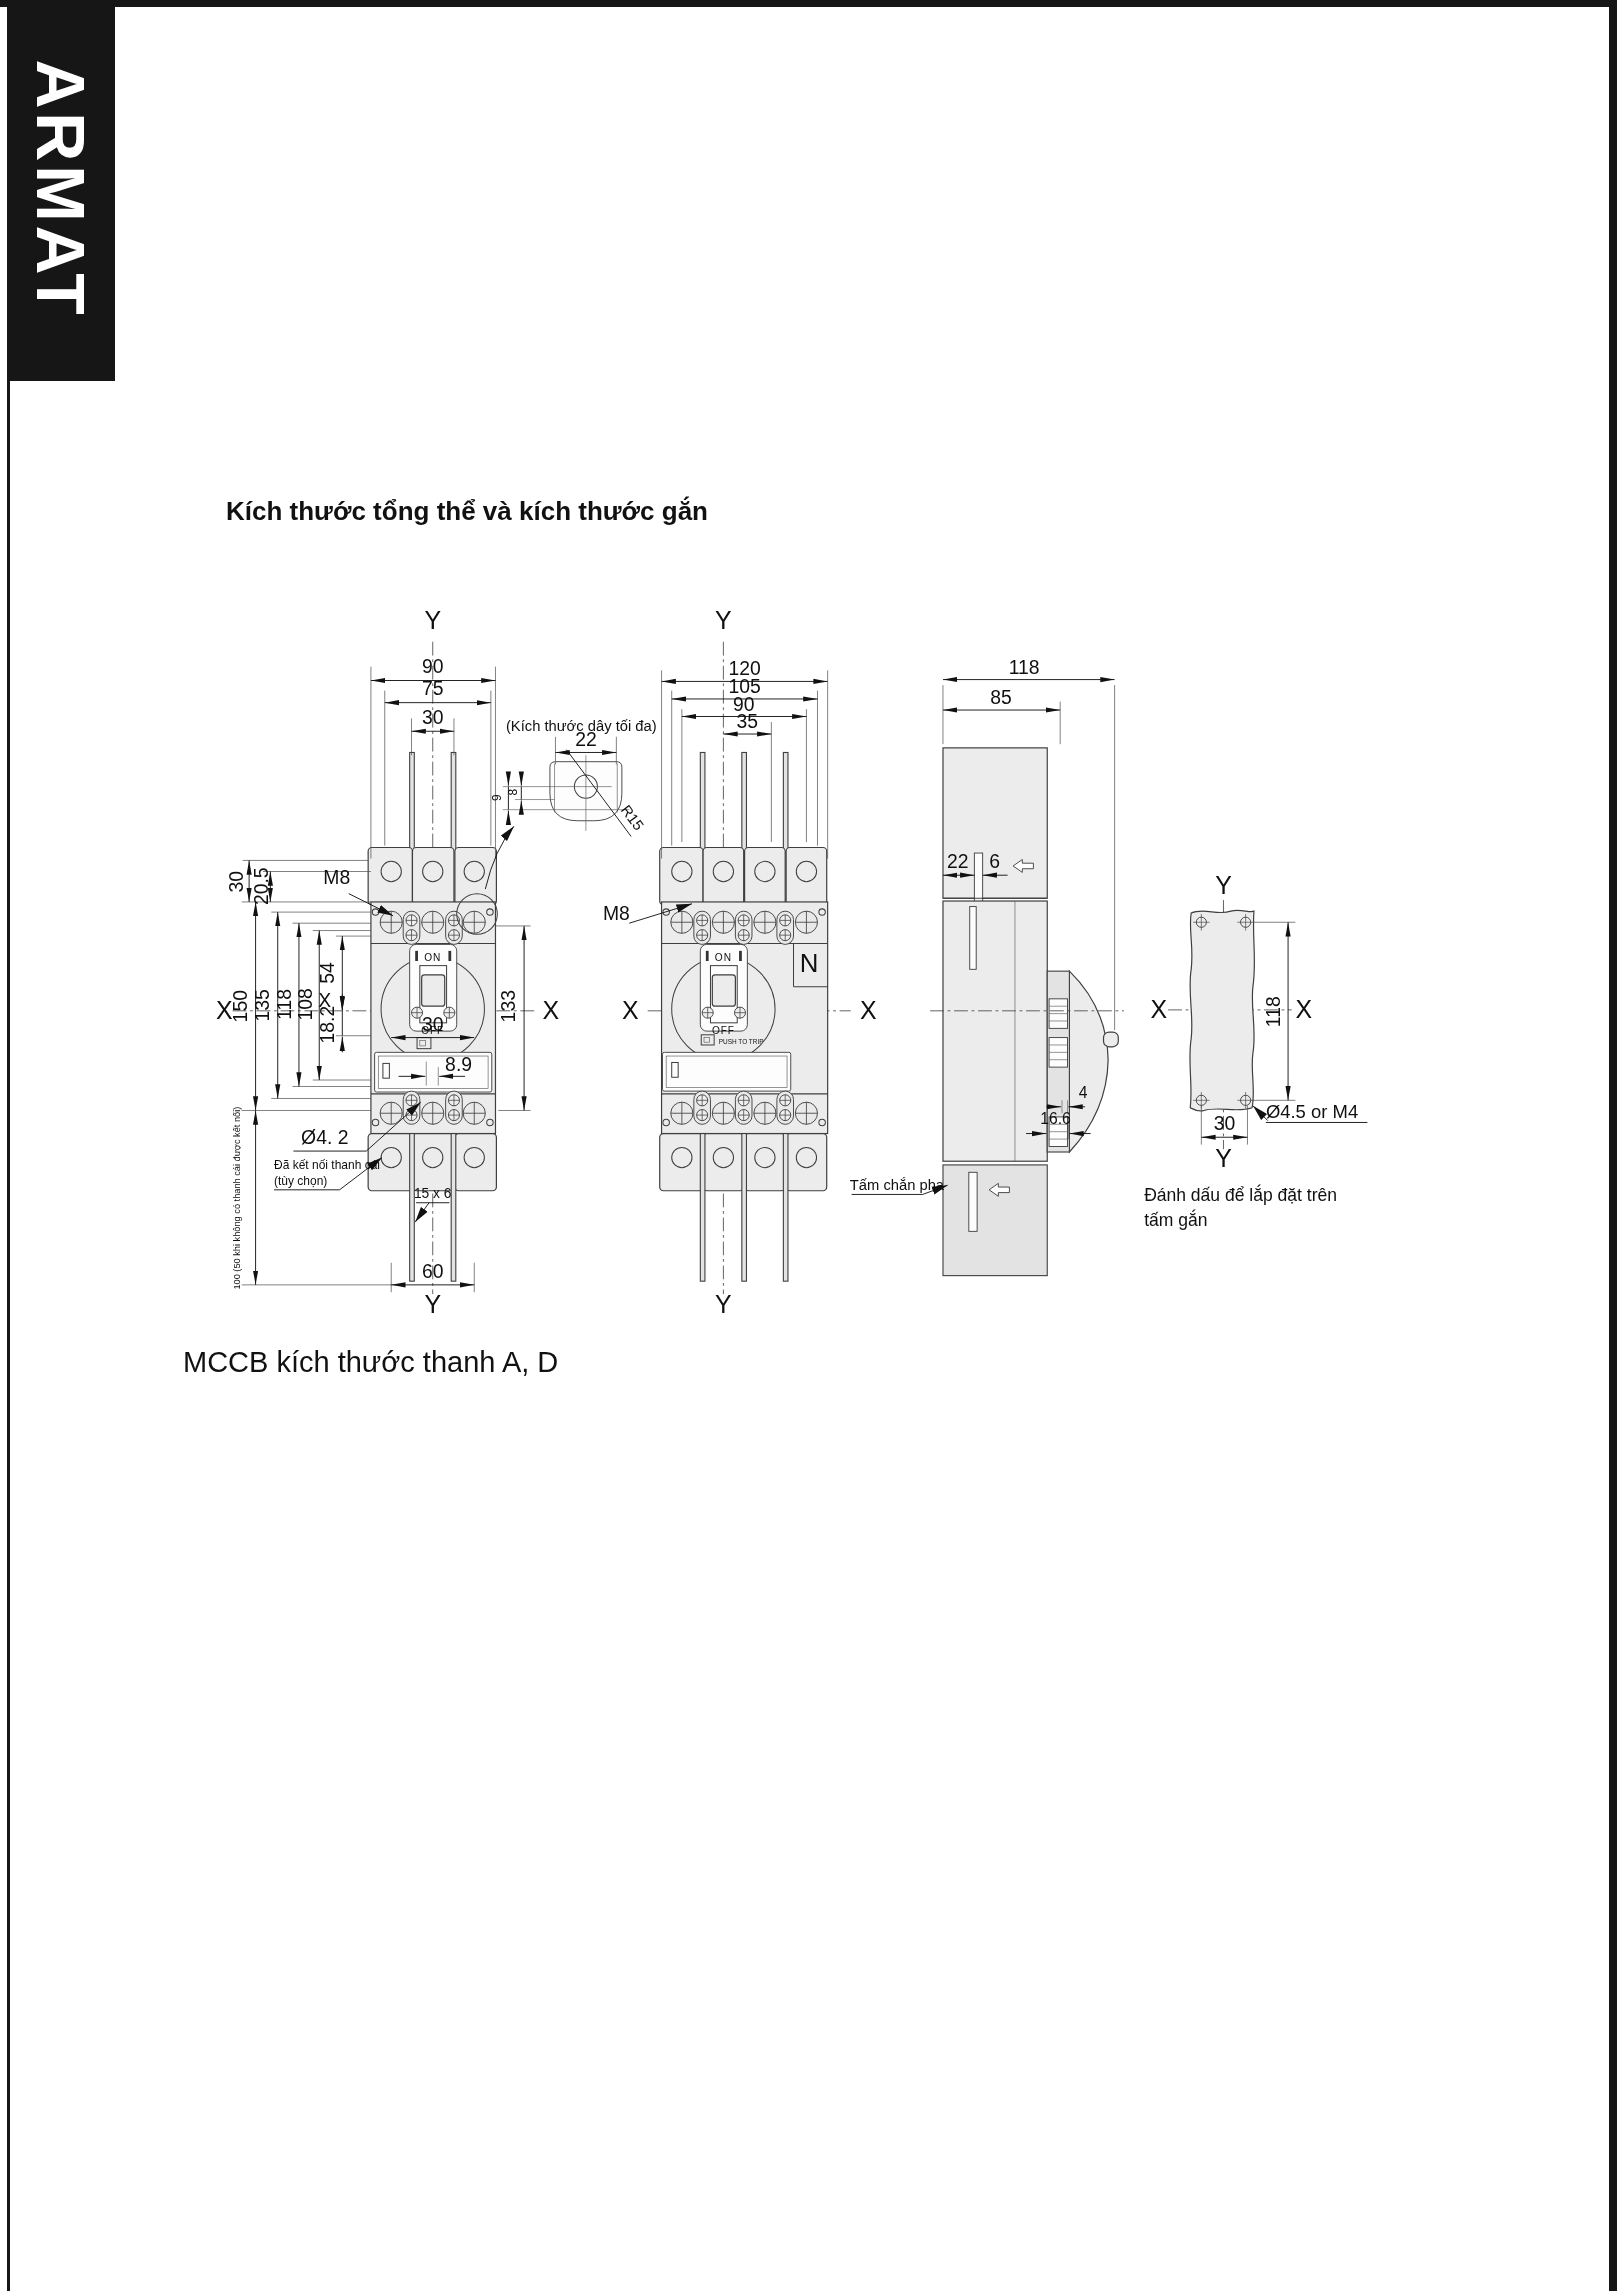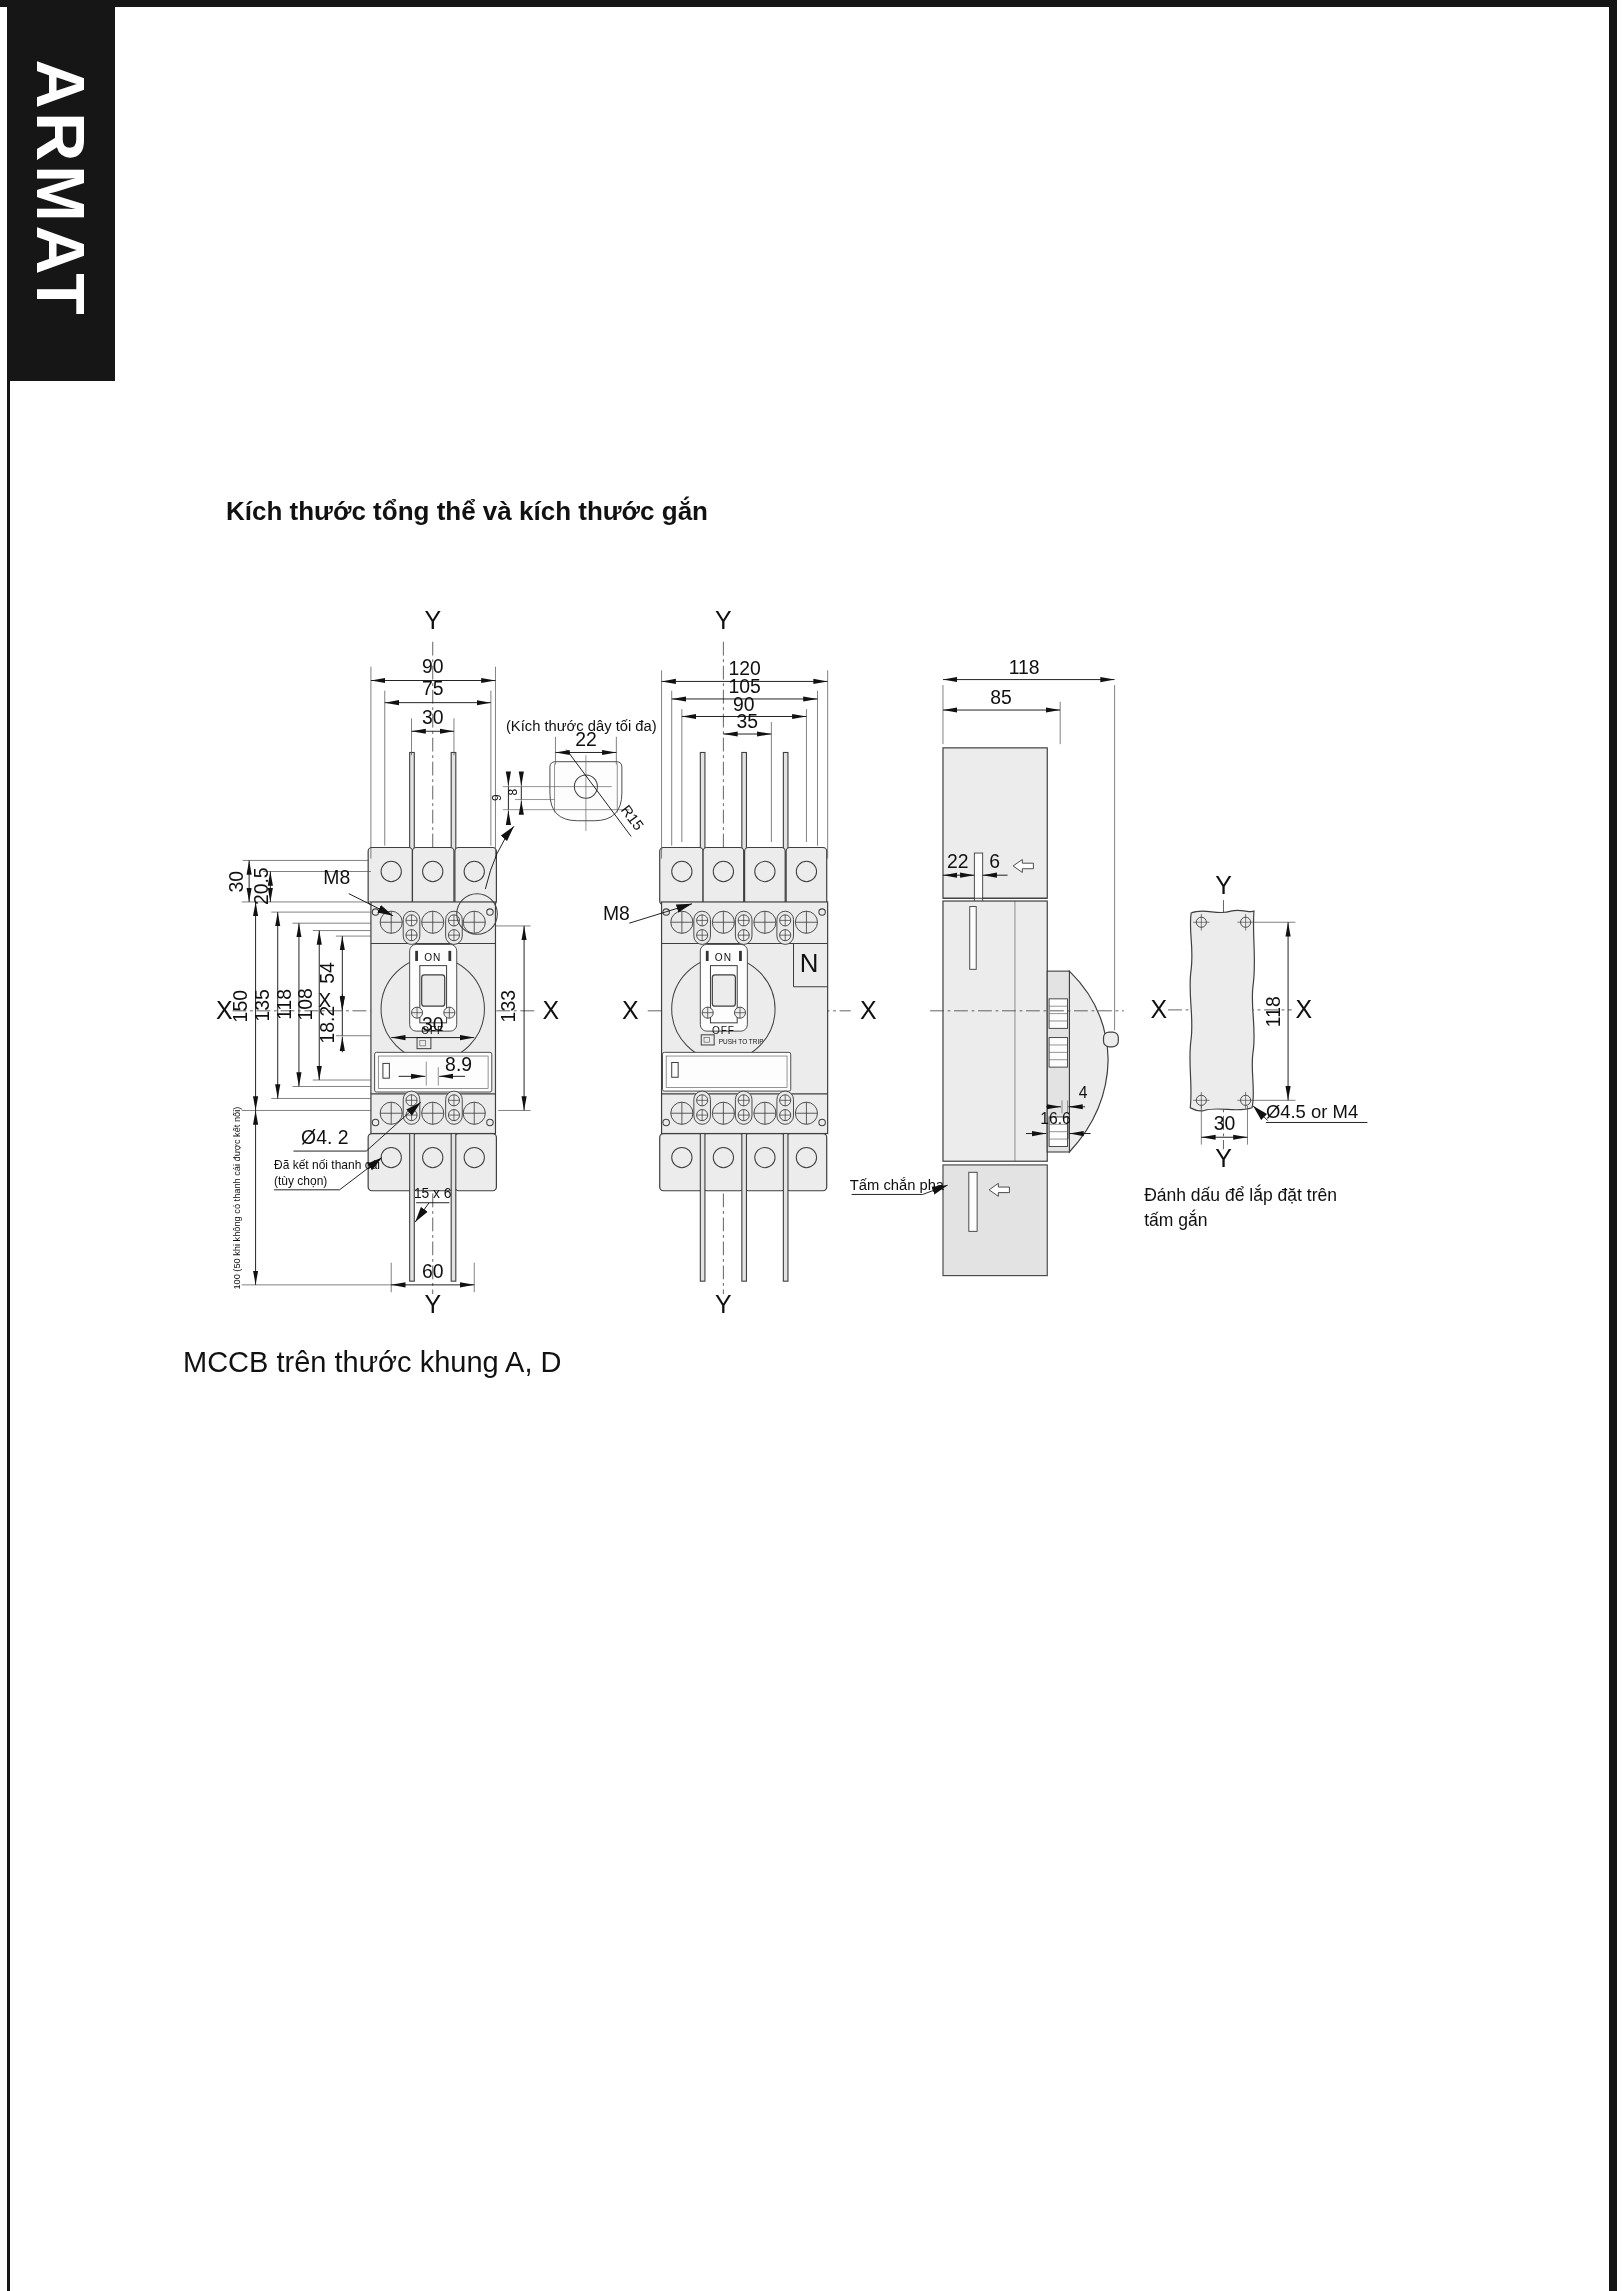--- a/index.html
+++ b/index.html
@@ -41,21 +41,21 @@
 
 <div class="border-top"></div>
 <div class="border-left"></div>
 <div class="border-right"></div>
 
 <div class="brand-band">
   <span class="brand-text">ARMAT</span>
 </div>
 
 <div class="page-title">Kích thước tổng thể và kích thước gắn</div>
-<div class="fig-caption">MCCB trên thước khung A, D</div>
+<div class="fig-caption">MCCB kích thước thanh A, D</div>
 
 <svg width="1623" height="2292" viewBox="0 0 1759 2483">
   <defs>
     <marker id="ar" viewBox="0 0 16 8" markerWidth="16" markerHeight="8" refX="15.5" refY="4" orient="auto-start-reverse" markerUnits="userSpaceOnUse">
       <path d="M0,1.2 L15.5,4 L0,6.8 Z" fill="#111"></path>
     </marker>
     <marker id="la" viewBox="0 0 18 10" markerWidth="18" markerHeight="10" refX="17" refY="5" orient="auto" markerUnits="userSpaceOnUse">
       <path d="M0,0.5 L17,5 L0,9.5 Z" fill="#111"></path>
     </marker>
     <g id="sB">

